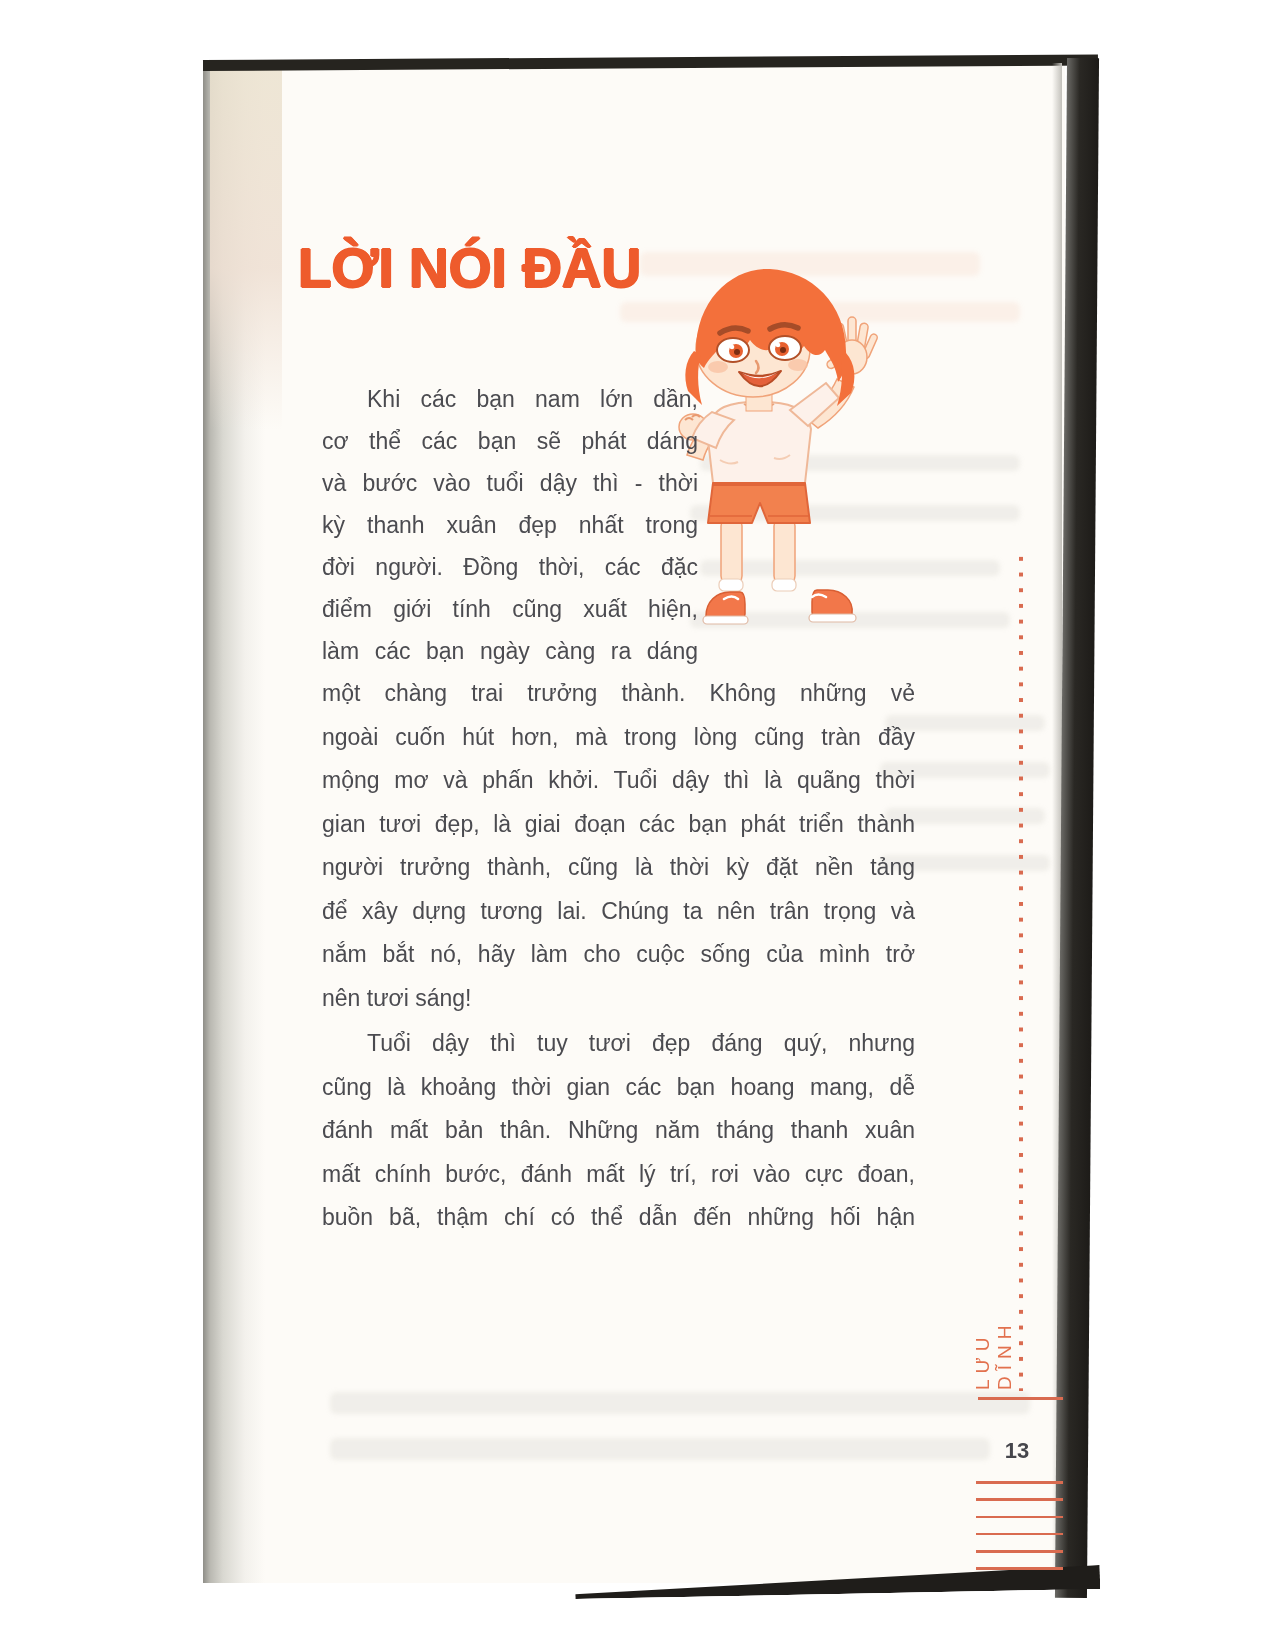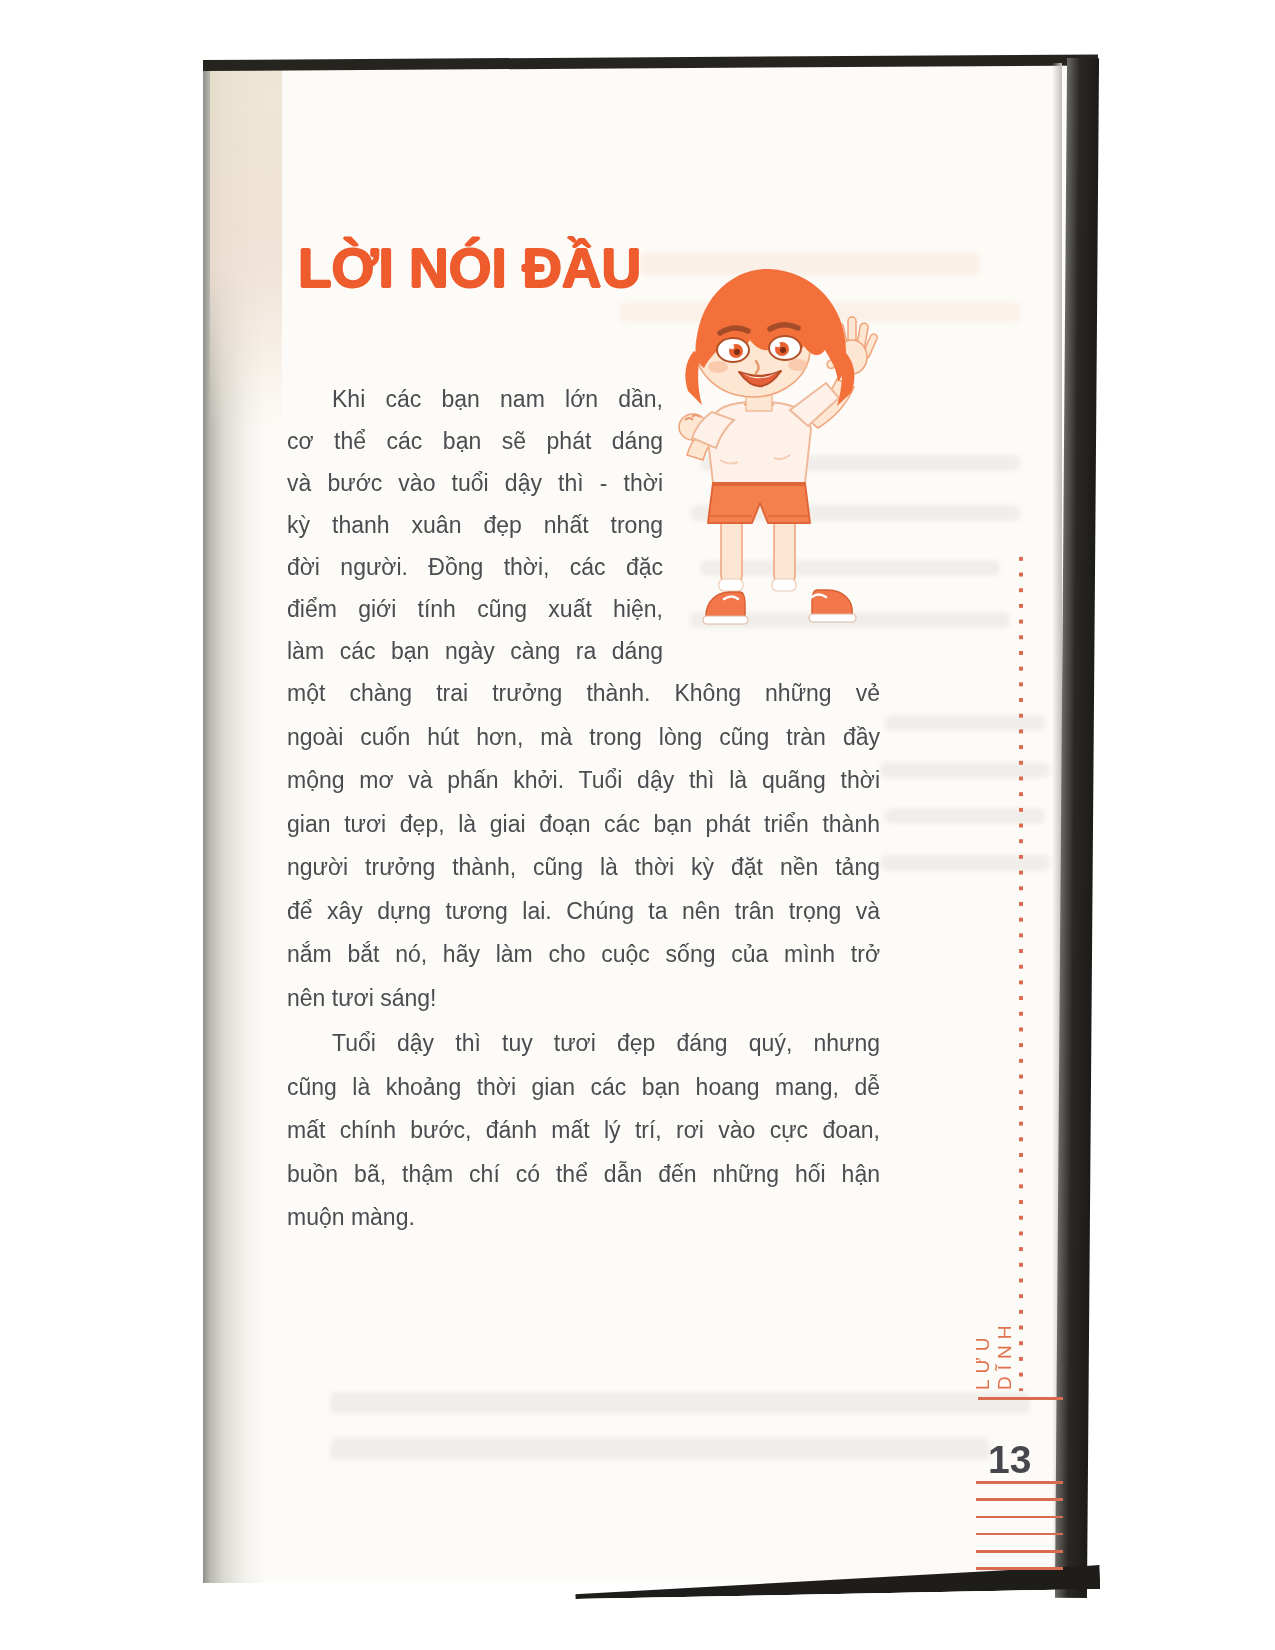--- a/index.html
+++ b/index.html
@@ -20,38 +20,38 @@
               clip-path:polygon(0 80%,100% 0,100% 100%,0 100%);}
   .spine{position:absolute;left:203px;top:63px;width:62px;height:1520px;
          background:linear-gradient(to right,#8f8e88 0,#b9b8b1 7px,#d9d8d1 20px,#f3f1ec 42px,rgba(255,255,255,0) 62px);}
   .spine-cream{position:absolute;left:210px;top:70px;width:72px;height:360px;opacity:.85;
          background:linear-gradient(to bottom,#ebe2cf 0,#eedfd2 55%,rgba(238,223,210,0) 100%);}
   
   .title{position:absolute;left:298px;top:236px;font-size:55px;font-weight:bold;
          color:var(--title-orange,#ee5b2c);letter-spacing:0px;
          text-shadow:1px 0 0 currentColor,-1px 0 0 currentColor,0 1px 0 currentColor,0 -1px 0 currentColor;}
   
-  .col{position:absolute;color:var(--body-text,#4b4b50);}
+  .col{position:absolute;color:var(--body-text,#4b4b50);margin-left:35px;}
   .line{font-size:23px;line-height:42px;text-align:justify;text-align-last:justify;white-space:normal;}
   .line.ind{text-indent:45px;}
   .line.noj{text-align-last:left;}
   #p1-narrow{left:287px;top:378px;width:376px;}
   #p1-wide{left:287px;top:672px;width:593px;}
   #p1-wide .line,#p2 .line{line-height:43.5px;}
   #p2{left:287px;top:1022px;width:593px;}
   
   .dotted-line{position:absolute;left:1018px;top:551px;width:6px;height:840px;
         background-image:radial-gradient(circle 2.4px at 50% 50%,var(--accent,#d96b50) 98%,rgba(0,0,0,0) 100%);
         background-size:6px 15.7px;background-repeat:repeat-y;}
   .author-vertical{position:absolute;left:972px;top:1250px;height:140px;
         writing-mode:vertical-rl;transform:rotate(180deg);
         font-size:19px;letter-spacing:6px;color:#e2714e;font-weight:normal;}
   .rule-single{position:absolute;left:978px;top:1397px;width:85px;height:3px;background:var(--accent,#d96b50);}
-  .page-number{position:absolute;left:988px;top:1438px;width:58px;
-        font-size:39px;font-weight:bold;color:#46464c;}
+  .page-number{position:absolute;left:988px;top:1438px;width:58px;text-align:center;
+        font-size:22px;font-weight:bold;color:#46464c;}
   .rule-stack{position:absolute;left:976px;top:1481px;width:87px;height:92px;
         background-image:repeating-linear-gradient(to bottom,var(--accent,#d96b50) 0 2.6px,rgba(0,0,0,0) 2.6px 17.3px);}
   
   .bleed{position:absolute;filter:blur(2.5px);border-radius:6px;}
   .bleed.gray{background:rgba(150,145,140,0.12);}
   .bleed.warm{background:rgba(238,150,110,0.10);}
   
   .boy{position:absolute;left:640px;top:255px;}
 </style>
 </head>
@@ -162,23 +162,23 @@
       <div class="line">mộng mơ và phấn khởi. Tuổi dậy thì là quãng thời</div>
       <div class="line">gian tươi đẹp, là giai đoạn các bạn phát triển thành</div>
       <div class="line">người trưởng thành, cũng là thời kỳ đặt nền tảng</div>
       <div class="line">để xây dựng tương lai. Chúng ta nên trân trọng và</div>
       <div class="line">nắm bắt nó, hãy làm cho cuộc sống của mình trở</div>
       <div class="line noj">nên tươi sáng!</div>
     </div>
   <div id="p2" class="col">
       <div class="line ind">Tuổi dậy thì tuy tươi đẹp đáng quý, nhưng</div>
       <div class="line">cũng là khoảng thời gian các bạn hoang mang, dễ</div>
+      <div class="line">đánh mất bản thân. Những năm tháng thanh xuân</div>
       <div class="line">mất chính bước, đánh mất lý trí, rơi vào cực đoan,</div>
       <div class="line">buồn bã, thậm chí có thể dẫn đến những hối hận</div>
-      <div class="line noj">muộn màng.</div>
     </div>
 
   <div class="dotted-line"></div>
   <div class="author-vertical">LƯU DĨNH</div>
   <div class="rule-single"></div>
   <div class="page-number">13</div>
   <div class="rule-stack"></div>
 
 </div>
 

